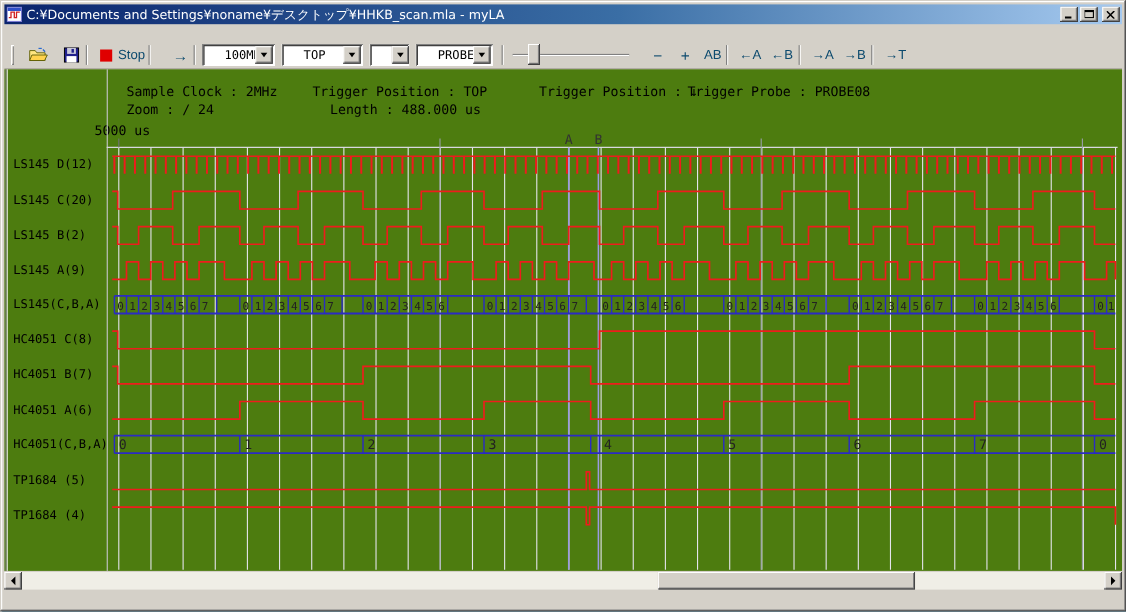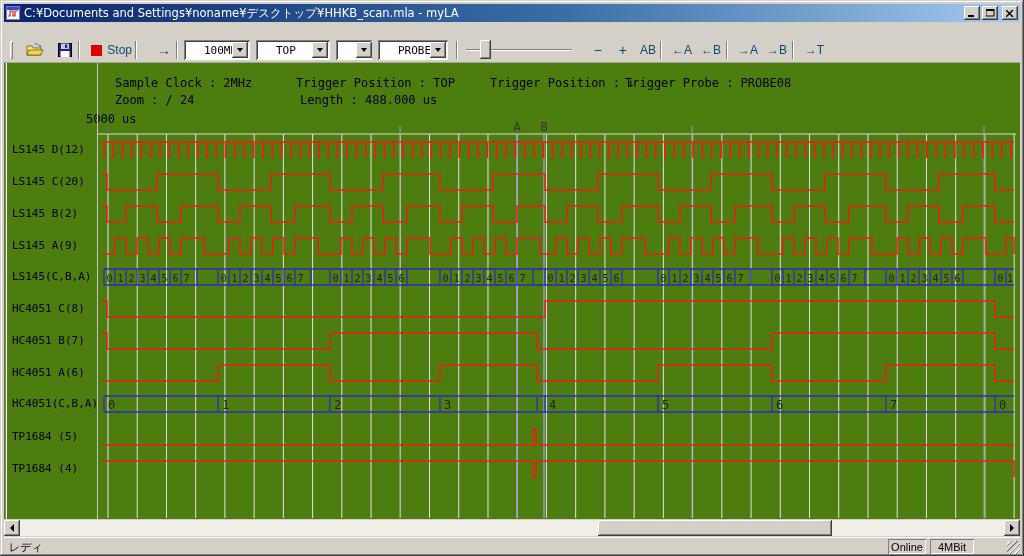--- a/index.html
+++ b/index.html
@@ -180,21 +180,21 @@
     <span class="sep" style="left:788px"></span>
     <span class="tb" style="left:794px;width:26px">
         <span>→T</span>
       </span>
   </div>
 
   <div class="client">
     <span class="lgroove"></span>
     <div class="info" style="left:111px;top:13px">Sample Clock : 2MHz</div>
     <div class="info" style="left:111px;top:30px">Zoom : /  24</div>
-    <div class="info" style="left:292px;top:13px">Trigger Position : TOP</div>
+    <div class="info" style="left:280px;top:13px">Trigger Position : TOP</div>
     <div class="info" style="left:296px;top:30px">Length : 488.000 us</div>
     <div class="info" style="left:486px;top:13px">Trigger Position : ↓</div>
     <div class="info" style="left:621px;top:13px">Trigger Probe : PROBE08</div>
     <div class="info" style="left:82px;top:49px">5000 us</div>
 
     <div class="chlabel" style="top:79px">LS145 D(12)</div>
     <div class="chlabel" style="top:111px">LS145 C(20)</div>
     <div class="chlabel" style="top:143px">LS145 B(2)</div>
     <div class="chlabel" style="top:175px">LS145 A(9)</div>
     <div class="chlabel" style="top:206px">LS145(C,B,A)</div>
@@ -518,19 +518,13 @@
   <div class="hscroll">
     <span class="sbtn" style="left:0">
         <span class="tri-l"></span>
       </span>
     <span class="sthumb" id="sthumb" style="left: 594px; width: 234px;"></span>
     <span class="sbtn" style="right:0">
         <span class="tri-r"></span>
       </span>
   </div>
 
-  <div class="statusbar">
-    <span class="sready">レディ</span>
-    <span class="spanel" style="right:94px;width:38px">Online</span>
-    <span class="spanel" style="right:46px;width:44px">4MBit</span>
-    <span class="sgrip"></span>
-  </div>
 </div>
 
 </body></html>

